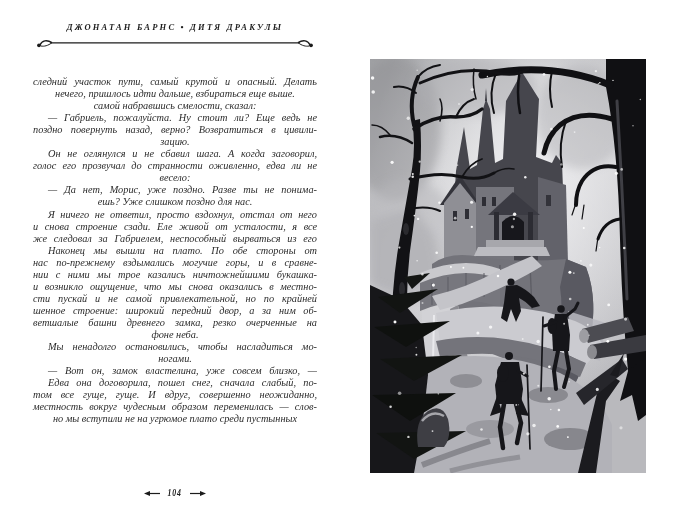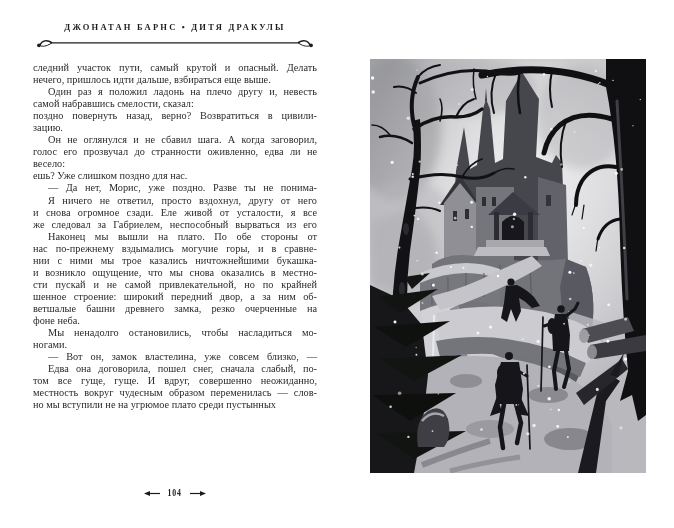--- a/index.html
+++ b/index.html
@@ -2,32 +2,32 @@
 <html><head>
 <meta charset="utf-8">
 <style>
   html,body{margin:0;padding:0;}
   body{
     width:674px;height:528px;background:#ffffff;position:relative;overflow:hidden;
     font-family:"Liberation Serif", serif;color:#2b2b2b;
   }
   .spread{position:absolute;inset:0;}
   
-  .left-page{position:absolute;left:33px;top:20px;width:284px;height:490px;}
+  .left-page{position:absolute;left:33px;top:20px;width:284px;height:490px;font-style:italic;}
   .running-header{
     text-align:center;font-family:"Liberation Serif",serif;
     font-size:8.5px;letter-spacing:2.2px;font-weight:600;color:#1e1e1e;
     height:14px;line-height:14px;transform:scaleY(1.05);
   }
   .header-rule{display:block;margin:3px auto 0 auto;}
-  .body-text{margin-top:13px;}
+  .body-text{margin-top:27px;}
   .para{margin:0;}
   .line{
     height:12.06px;line-height:12.06px;font-size:10.3px;color:#2b2b2b;
-    white-space:nowrap;overflow:visible;
+    white-space:nowrap;overflow:visible;text-align:center;
   }
   .line.just{text-align:justify;text-align-last:justify;-moz-text-align-last:justify;white-space:normal;}
   .line.first{text-indent:15px;}
   .folio{
     position:absolute;left:0;right:0;top:466px;height:14px;
     display:flex;align-items:center;justify-content:center;gap:6px;
   }
   .folio-num{
     font-family:"Liberation Serif",serif;font-size:9.5px;font-weight:700;
     letter-spacing:1px;color:#1c1c1c;transform:scaleX(.82) scaleY(1.1);
@@ -56,39 +56,39 @@
       <path d="M275,8 C273,3.2 268,2.6 263,5.6" fill="none" stroke="#1c1c1c" stroke-width="1.3"></path>
       <path d="M263,5.6 C267,8.8 271,9.6 274,9" fill="none" stroke="#1c1c1c" stroke-width="1"></path>
     </svg>
 
     <div class="body-text">
         <div class="para">
           <div class="line just">следний участок пути, самый крутой и опасный. Делать</div>
           <div class="line">нечего, пришлось идти дальше, взбираться еще выше.</div>
         </div>
         <div class="para">
-          <div class="line just first">Один раз я положил ладонь на плечо другу и, невесть</div>
           <div class="line">самой набравшись смелости, сказал:</div>
         </div>
         <div class="para">
+          <div class="line just first">— Габриель, пожалуйста. Ну стоит ли? Еще ведь не</div>
           <div class="line just">поздно повернуть назад, верно? Возвратиться в цивили-</div>
           <div class="line">зацию.</div>
         </div>
         <div class="para">
           <div class="line just first">Он не оглянулся и не сбавил шага. А когда заговорил,</div>
           <div class="line just">голос его прозвучал до странности оживленно, едва ли не</div>
           <div class="line">весело:</div>
         </div>
         <div class="para">
+          <div class="line just first">— Да нет, Морис, уже поздно. Разве ты не понима-</div>
           <div class="line">ешь? Уже слишком поздно для нас.</div>
-          <div class="line just first">— Да нет, Морис, уже поздно. Разве ты не понима-</div>
-        </div>
-        <div class="para">
-          <div class="line just first">Я ничего не ответил, просто вздохнул, другу от него</div>
-          <div class="line just">и снова огромное сзади. Еле живой от усталости, я все</div>
+        </div>
+        <div class="para">
+          <div class="line just first">Я ничего не ответил, просто вздохнул, отстал от него</div>
+          <div class="line just">и снова строение сзади. Еле живой от усталости, я все</div>
           <div class="line just">же следовал за Габриелем, неспособный вырваться из его</div>
         </div>
         <div class="para">
           <div class="line just first">Наконец мы вышли на плато. По обе стороны от</div>
           <div class="line just">нас по-прежнему вздымались могучие горы, и в сравне-</div>
           <div class="line just">нии с ними мы трое казались ничтожнейшими букашка-</div>
           <div class="line just">и возникло ощущение, что мы снова оказались в местно-</div>
           <div class="line just">сти пускай и не самой привлекательной, но по крайней</div>
           <div class="line just">шенное строение: широкий передний двор, а за ним об-</div>
           <div class="line just">ветшалые башни древнего замка, резко очерченные на</div>

